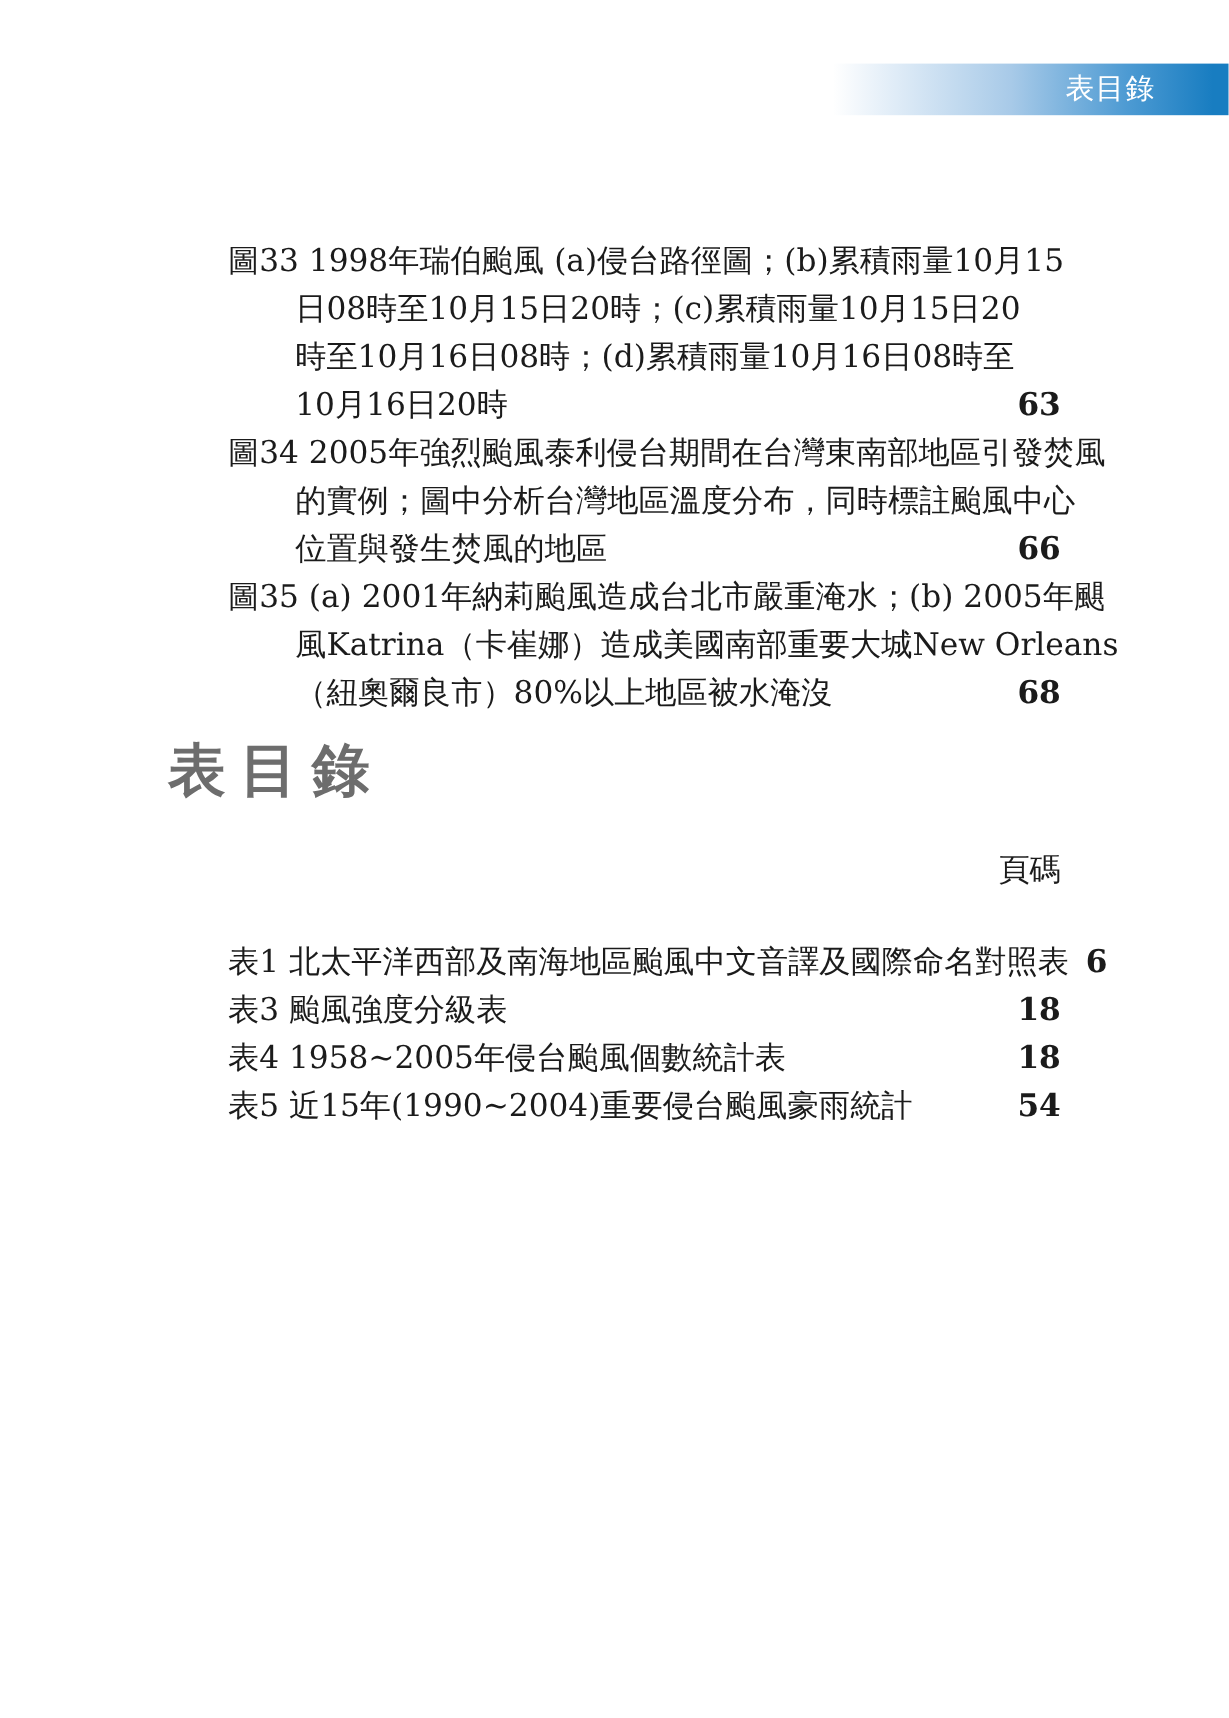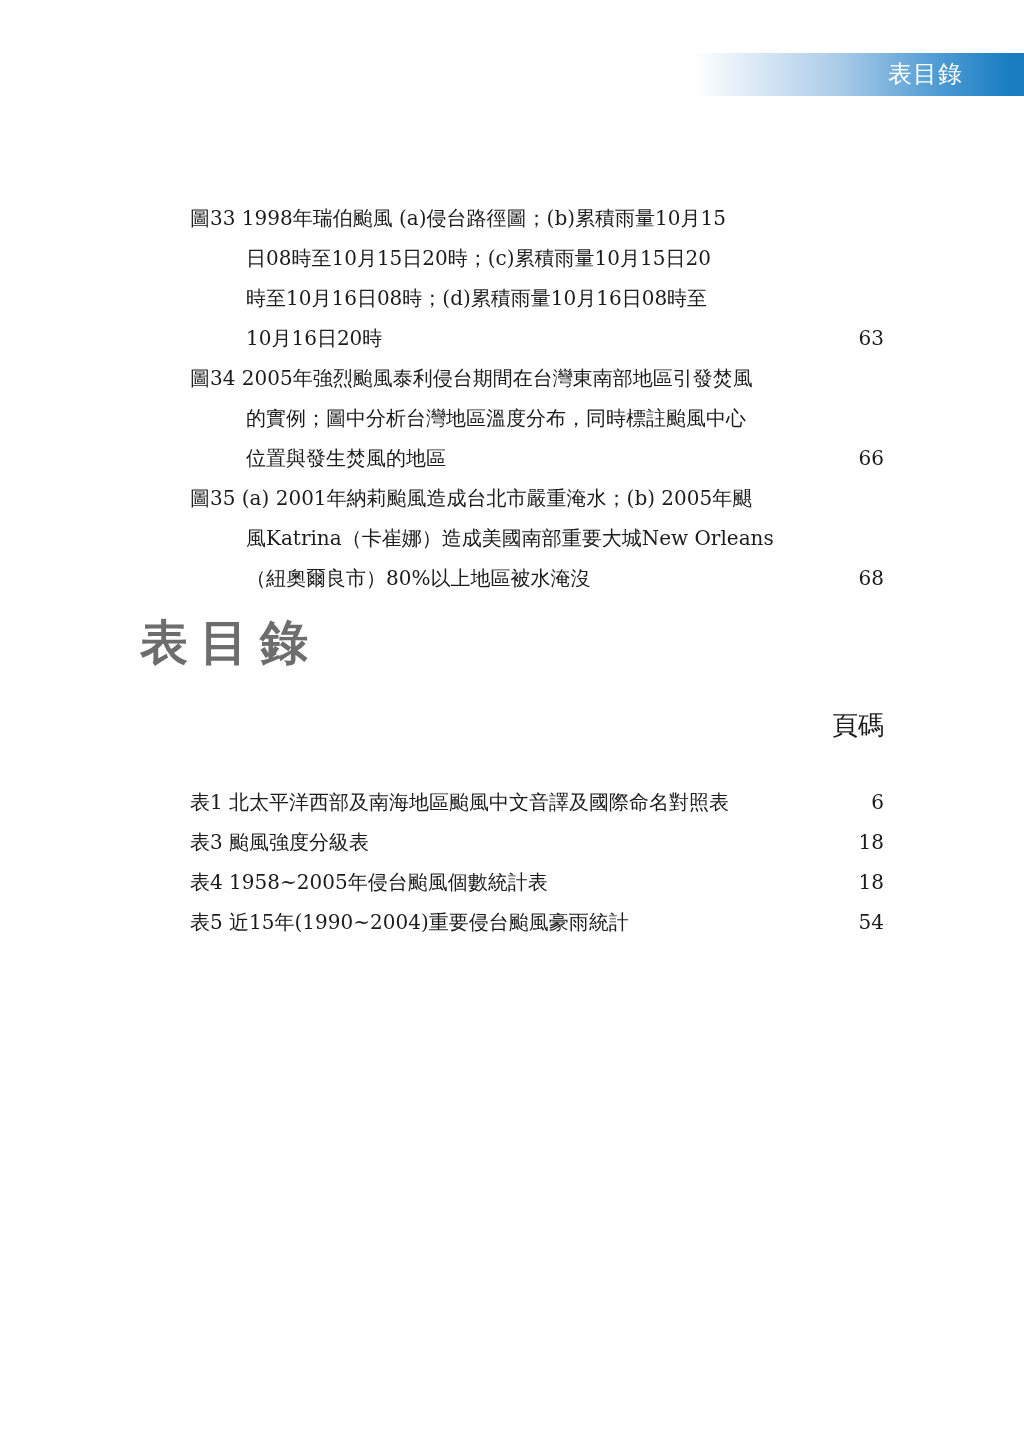--- a/index.html
+++ b/index.html
@@ -33,35 +33,35 @@
     letter-spacing:1px;
     font-family:"DejaVu Serif","Liberation Serif",serif;
   }
 
   
   .figlist {
     position:absolute;
     left:190px; top:198px; width:694px;
   }
   .line {
-    font-size:20px; line-height:40px; height:40px;
+    font-size:26px; line-height:40px; height:40px;
     white-space:nowrap;
   }
   .cont { padding-left:56px; }
   .dotline { display:flex; align-items:flex-end; }
   .dotline .txt { white-space:nowrap; }
   .leader {
     flex:1 1 auto;
     margin-left:10px; margin-right:4px;
     background-image:radial-gradient(circle at 2.5px 2.5px, #3a3a3a 1.5px, rgba(0,0,0,0) 1.9px);
     background-size:7.5px 6px;
     background-repeat:repeat-x;
     background-position:0 28px;
   }
-  .pg { white-space:nowrap; }
+  .pg { white-space:nowrap;font-weight:bold; }
 
   
   .section-heading {
     position:absolute;
     left:140px; top:612px;
     font-size:48px; font-weight:bold;
     color:#6d6d6d;
     letter-spacing:12px;
     line-height:60px;
     white-space:nowrap;

